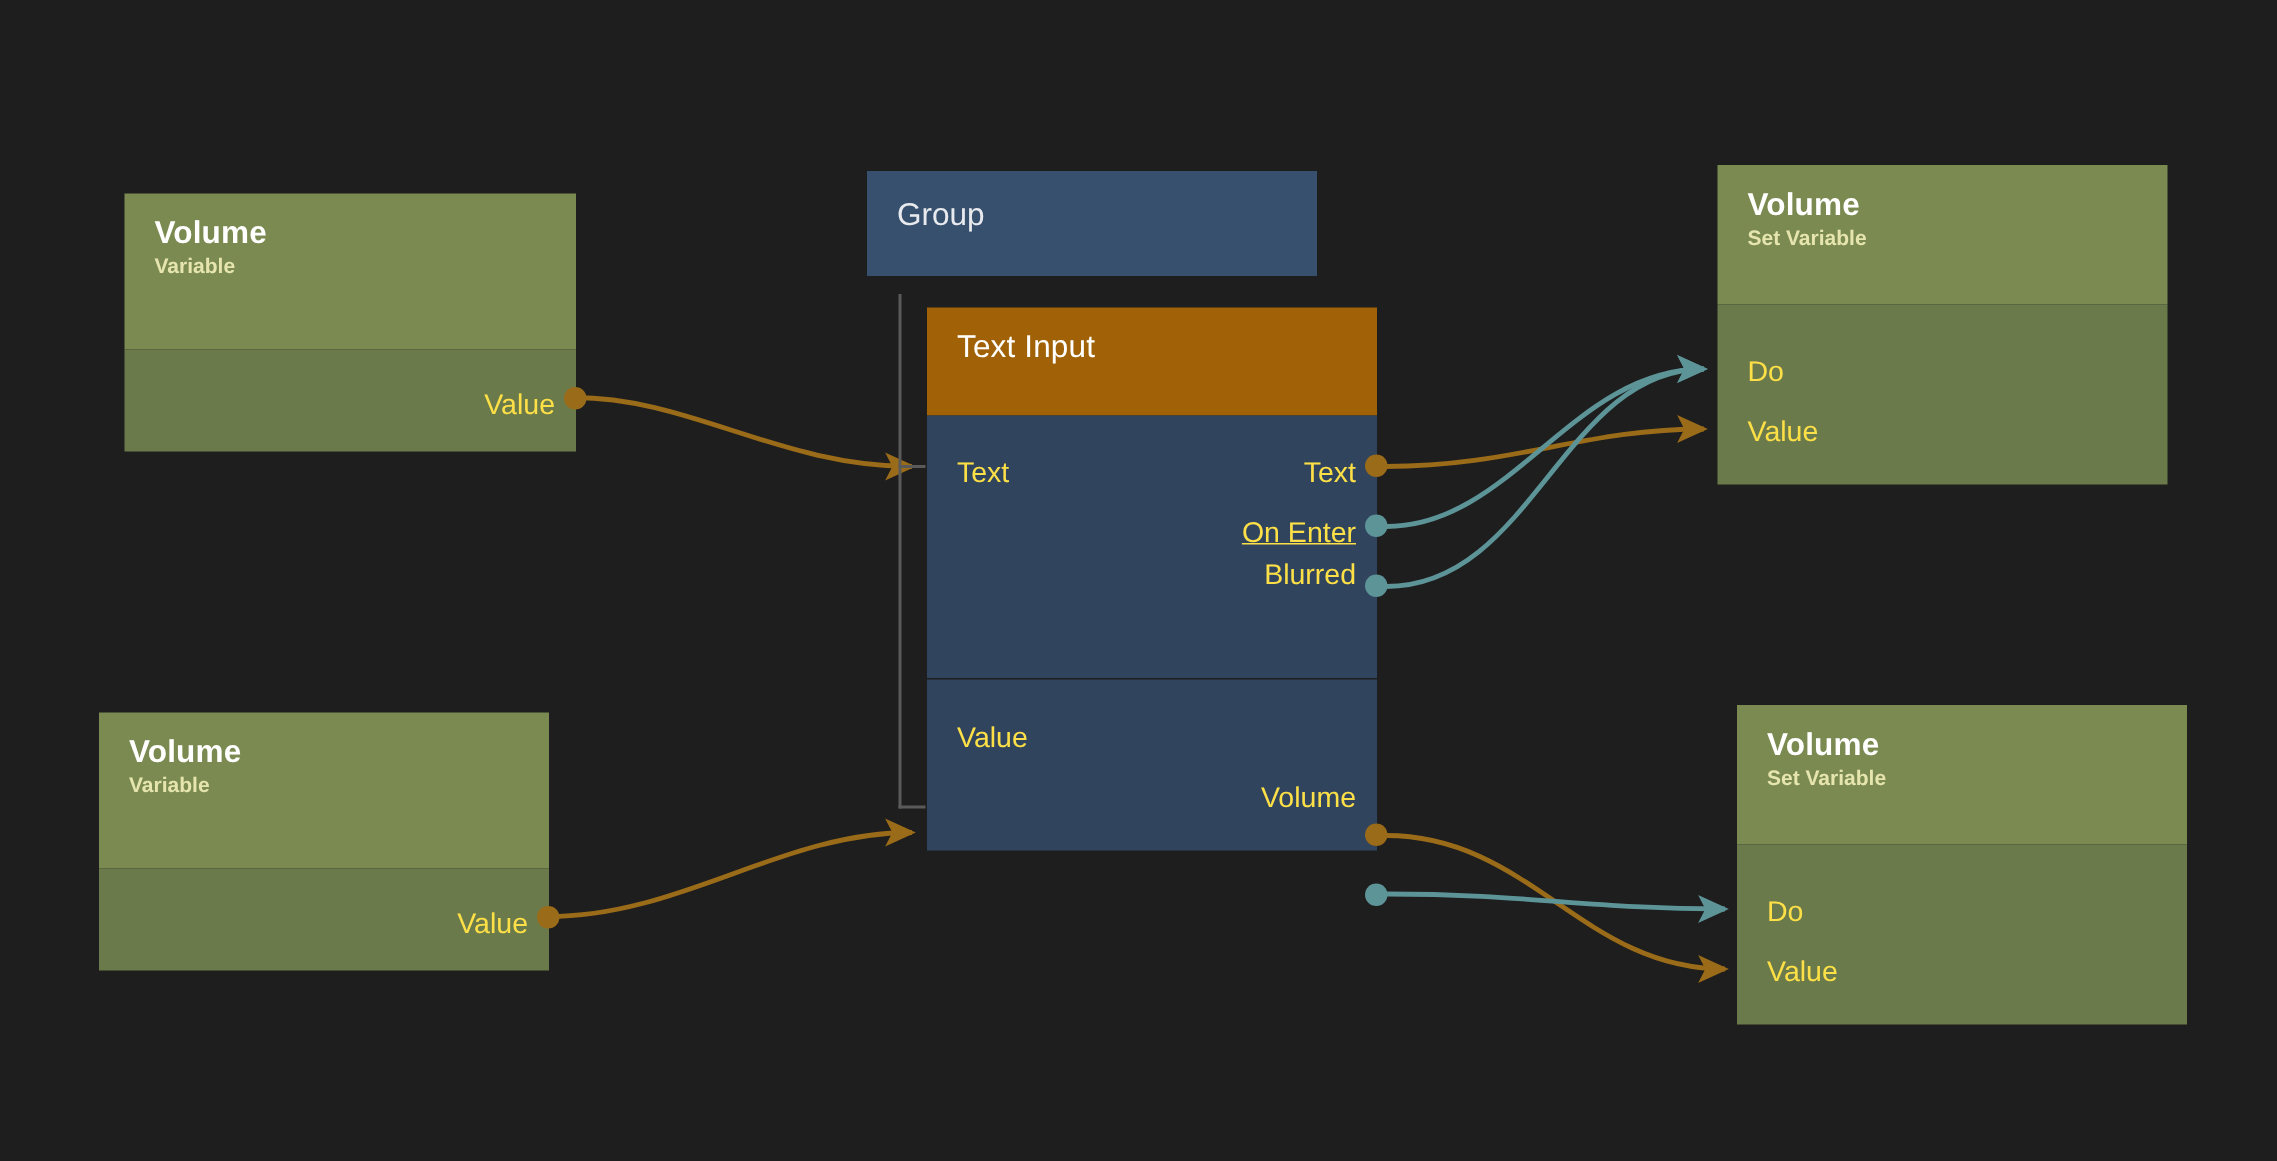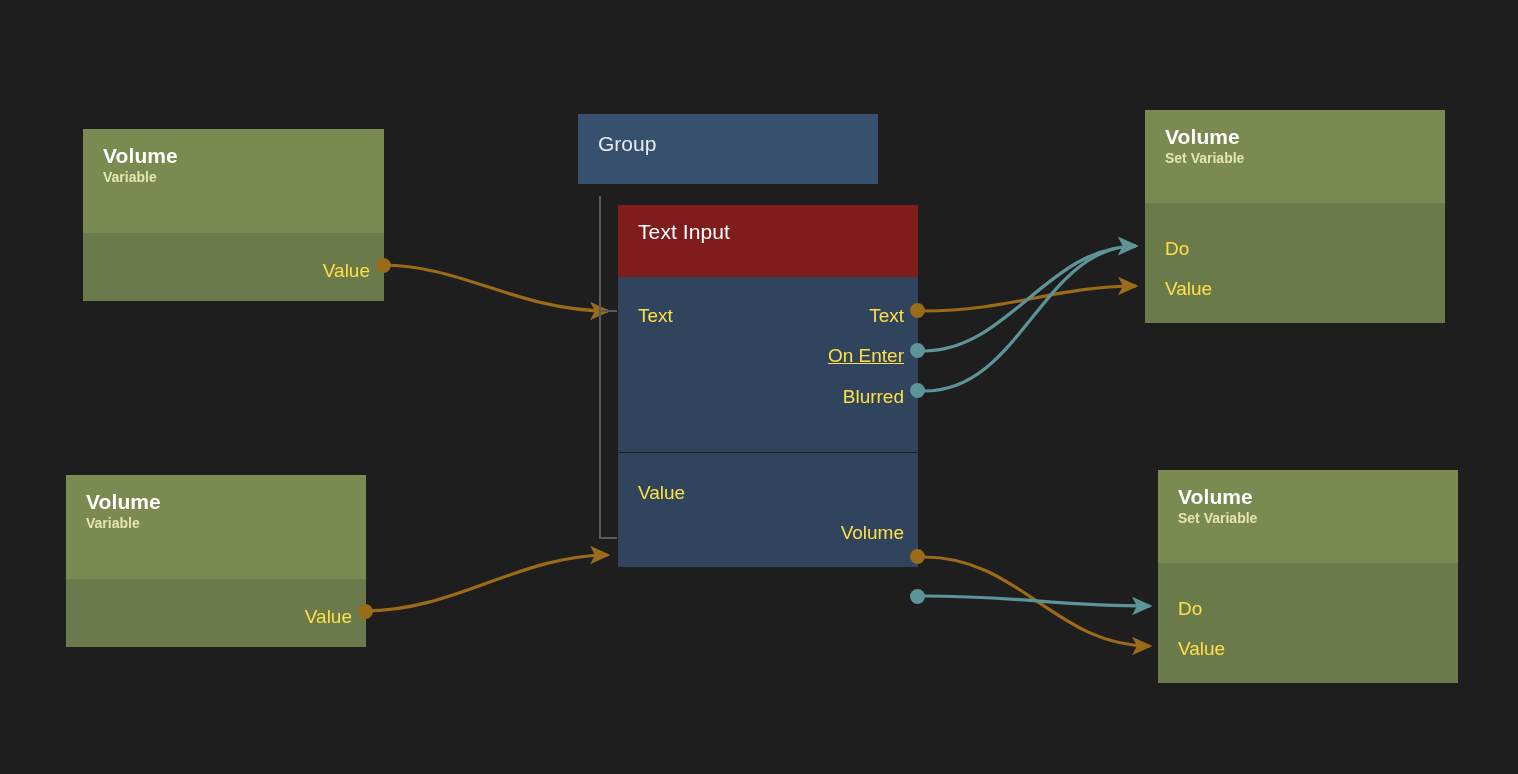--- a/index.html
+++ b/index.html
@@ -48,21 +48,21 @@
     color: #fef9c3;
     line-height: 1.25;
     opacity: 0.82;
   }
   .node-body {
     box-sizing: border-box;
     position: relative;
   }
   .green .node-header { background: #7a8a51; }
   .green .node-body   { background: #6b7a4a; }
-  .blue  .node-header { background: #7f1d1d; }
+  .blue  .node-header { background: #a16207; }
   .blue  .node-body   { background: #30445e; }
   .blue .node-title   { font-weight: normal; }
 
   .group-node {
     position: absolute;
     z-index: 2;
     background: #36506e;
     box-sizing: border-box;
   }
   .group-title {
@@ -164,21 +164,21 @@
   <div class="port-dot orange" style="left:358px; top:604px;"></div>
 
   <div class="node blue" style="left:618px; top:205px; width:300px; height:224px;">
     <div class="node-header" style="height:72px;">
       <div class="node-title">Text Input</div>
     </div>
     <div class="node-body" style="height:175px;">
       <div class="port-row in" style="left:20px; top:29px;">Text</div>
       <div class="port-row out" style="right:14px; top:29px;">Text</div>
       <div class="port-row out" style="right:14px; top:69px;text-decoration:underline;">On Enter</div>
-      <div class="port-row out" style="right:14px; top:110px;">Blurred</div>
+      <div class="port-row out" style="right:14px; top:97px;">Blurred</div>
     </div>
   </div>
   <div class="port-dot orange" style="left:910px; top:303px;"></div>
   <div class="port-dot teal" style="left:910px; top:343px;"></div>
   <div class="port-dot teal" style="left:910px; top:383px;"></div>
 
   <div class="node blue" style="left:618px; top:453px; width:300px; height:179px;">
     <div class="node-body" style="height:114px;">
       <div class="port-row in" style="left:20px; top:30px;">Value</div>
       <div class="port-row out" style="right:14px; top:30px; opacity:0;">Value</div>

